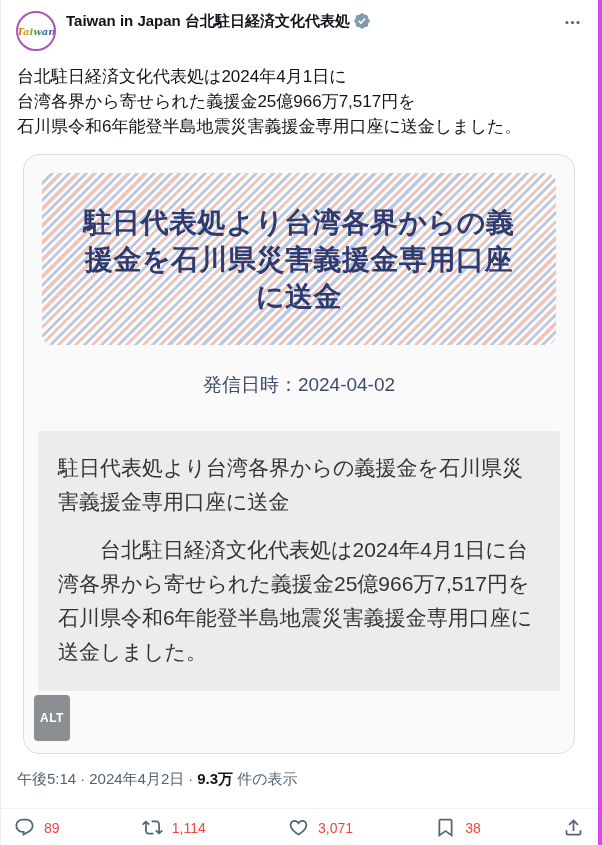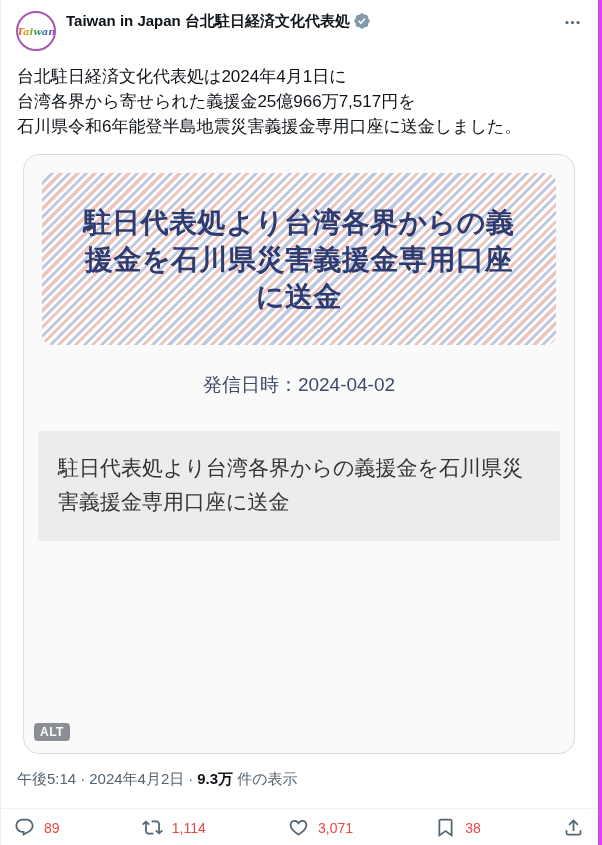--- a/index.html
+++ b/index.html
@@ -66,21 +66,21 @@
   .gray-box {
     margin: 33px 14px 0; background: #ececec; border-radius: 3px;
     padding: 20px 20px 22px; color: #333333;
     font-size: 21px; line-height: 34px;
   }
   .gray-box .gb-body { margin-top: 14px; text-indent: 2em; }
   .alt-badge {
     position: absolute; left: 10px; bottom: 12px;
     background: #8b8f94; color: #ffffff;
     font-size: 12px; font-weight: 700; letter-spacing: 0.5px;
-    padding: 2px 6px; border-radius: 4px; cursor: pointer;
+    padding: 16px 6px; border-radius: 4px; cursor: pointer;
   }
 
   
   .meta-row { padding: 15px 16px 0; font-size: 15px; line-height: 20px; color: #536471; display: flex; gap: 4px; flex-wrap: wrap; }
   .meta-views-count { color: #0f1419; font-weight: 700; cursor: pointer; }
   .meta-views-label { cursor: pointer; }
 
   .divider { height: 1px; background: #eff3f4; margin-top: 19px; }
   .divider2 { height: 1px; background: #eff3f4; margin-top: 0; }
 
@@ -131,20 +131,21 @@
     <div>石川県令和6年能登半島地震災害義援金専用口座に送金しました。</div>
   </div>
 
   <div class="image-card">
     <div class="banner">
       <div class="banner-title">駐日代表処より台湾各界からの義援金を石川県災害義援金専用口座に送金</div>
     </div>
     <div class="date-line">発信日時：2024-04-02</div>
     <div class="gray-box">
       <p class="gb-heading">駐日代表処より台湾各界からの義援金を石川県災害義援金専用口座に送金</p>
+      <p class="gb-body">台北駐日経済文化代表処は2024年4月1日に台湾各界から寄せられた義援金25億966万7,517円を石川県令和6年能登半島地震災害義援金専用口座に送金しました。</p>
     </div>
     <span class="alt-badge">ALT</span>
   </div>
 
   <div class="meta-row">
     <span>午後5:14</span>
     <span>·</span>
     <span>2024年4月2日</span>
     <span>·</span>
     <span class="meta-views-count">9.3万</span>

